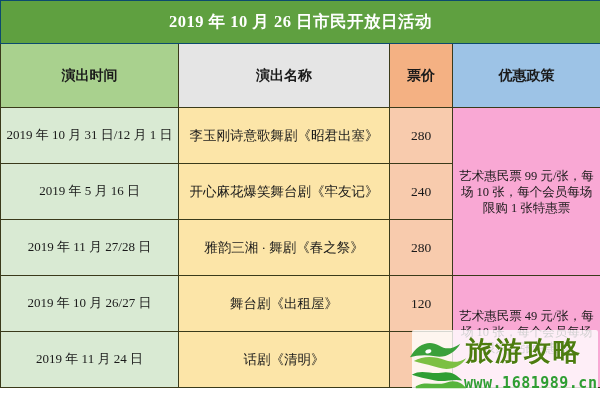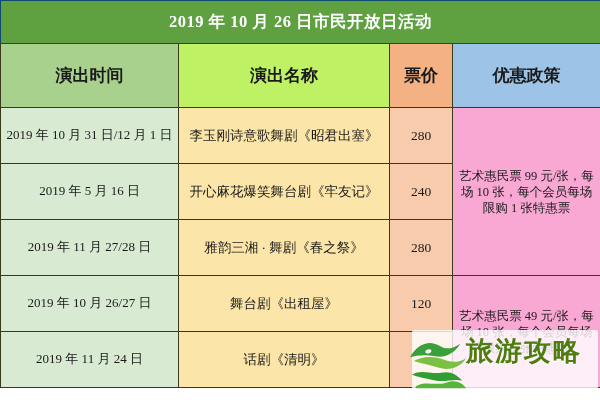--- a/index.html
+++ b/index.html
@@ -42,25 +42,25 @@
     height: 43px;
     font-size: 16.5px;
     font-weight: bold;
     letter-spacing: 0.5px;
     border: 1px solid #0c4a6e;
     font-family: Liberation Serif, serif;
   }
   
   tr.header-row th {
     height: 64px;
-    font-size: 17px;
+    font-size: 14px;
     font-weight: bold;
   }
   th.h-time   { background: #a9d18e; }
-  th.h-name   { background: #bef264; }
+  th.h-name   { background: #e5e5e5; }
   th.h-price  { background: #f4b183; }
   th.h-policy { background: #9dc3e6; }
 
   
   tr.data-row td { height: 56px; }
   td.d-time   { background: #d9ead3; font-size: 13px; }
   td.d-name   { background: #fce5a8; font-size: 13.5px; }
   td.d-price  { background: #f8cbad; font-size: 13.5px; }
   td.d-policy {
     background: #f9a8d4;
@@ -176,16 +176,17 @@
   <div id="watermark">
     <div class="wm-box">
       <svg class="wm-logo" viewBox="0 0 64 64">
         <path d="M2 26 C10 12, 22 8, 32 14 C40 19, 46 17, 54 12 C48 22, 38 27, 28 25 C18 23, 9 24, 2 26 Z" fill="#3aa03a"></path>
         <path d="M6 30 C16 24, 28 25, 38 29 C46 32, 54 31, 60 27 C54 37, 42 40, 32 37 C22 34, 12 32, 6 30 Z" fill="#7cc043"></path>
         <path d="M4 44 C14 38, 24 44, 34 42 C44 40, 50 44, 56 50 C46 48, 38 52, 28 50 C18 48, 10 46, 4 44 Z" fill="#2f9e33"></path>
         <path d="M8 56 C18 50, 28 56, 40 52 C50 49, 56 53, 60 58 L8 58 Z" fill="#56b43c"></path>
         <ellipse cx="21" cy="20" rx="3.2" ry="2" fill="#ffffff" transform="rotate(-18 21 20)"></ellipse>
       </svg>
       <div class="wm-title">旅游攻略</div>
+      <div class="wm-url">www.1681989.cn</div>
     </div>
   </div>
 
 </div>
 
 </body></html>

